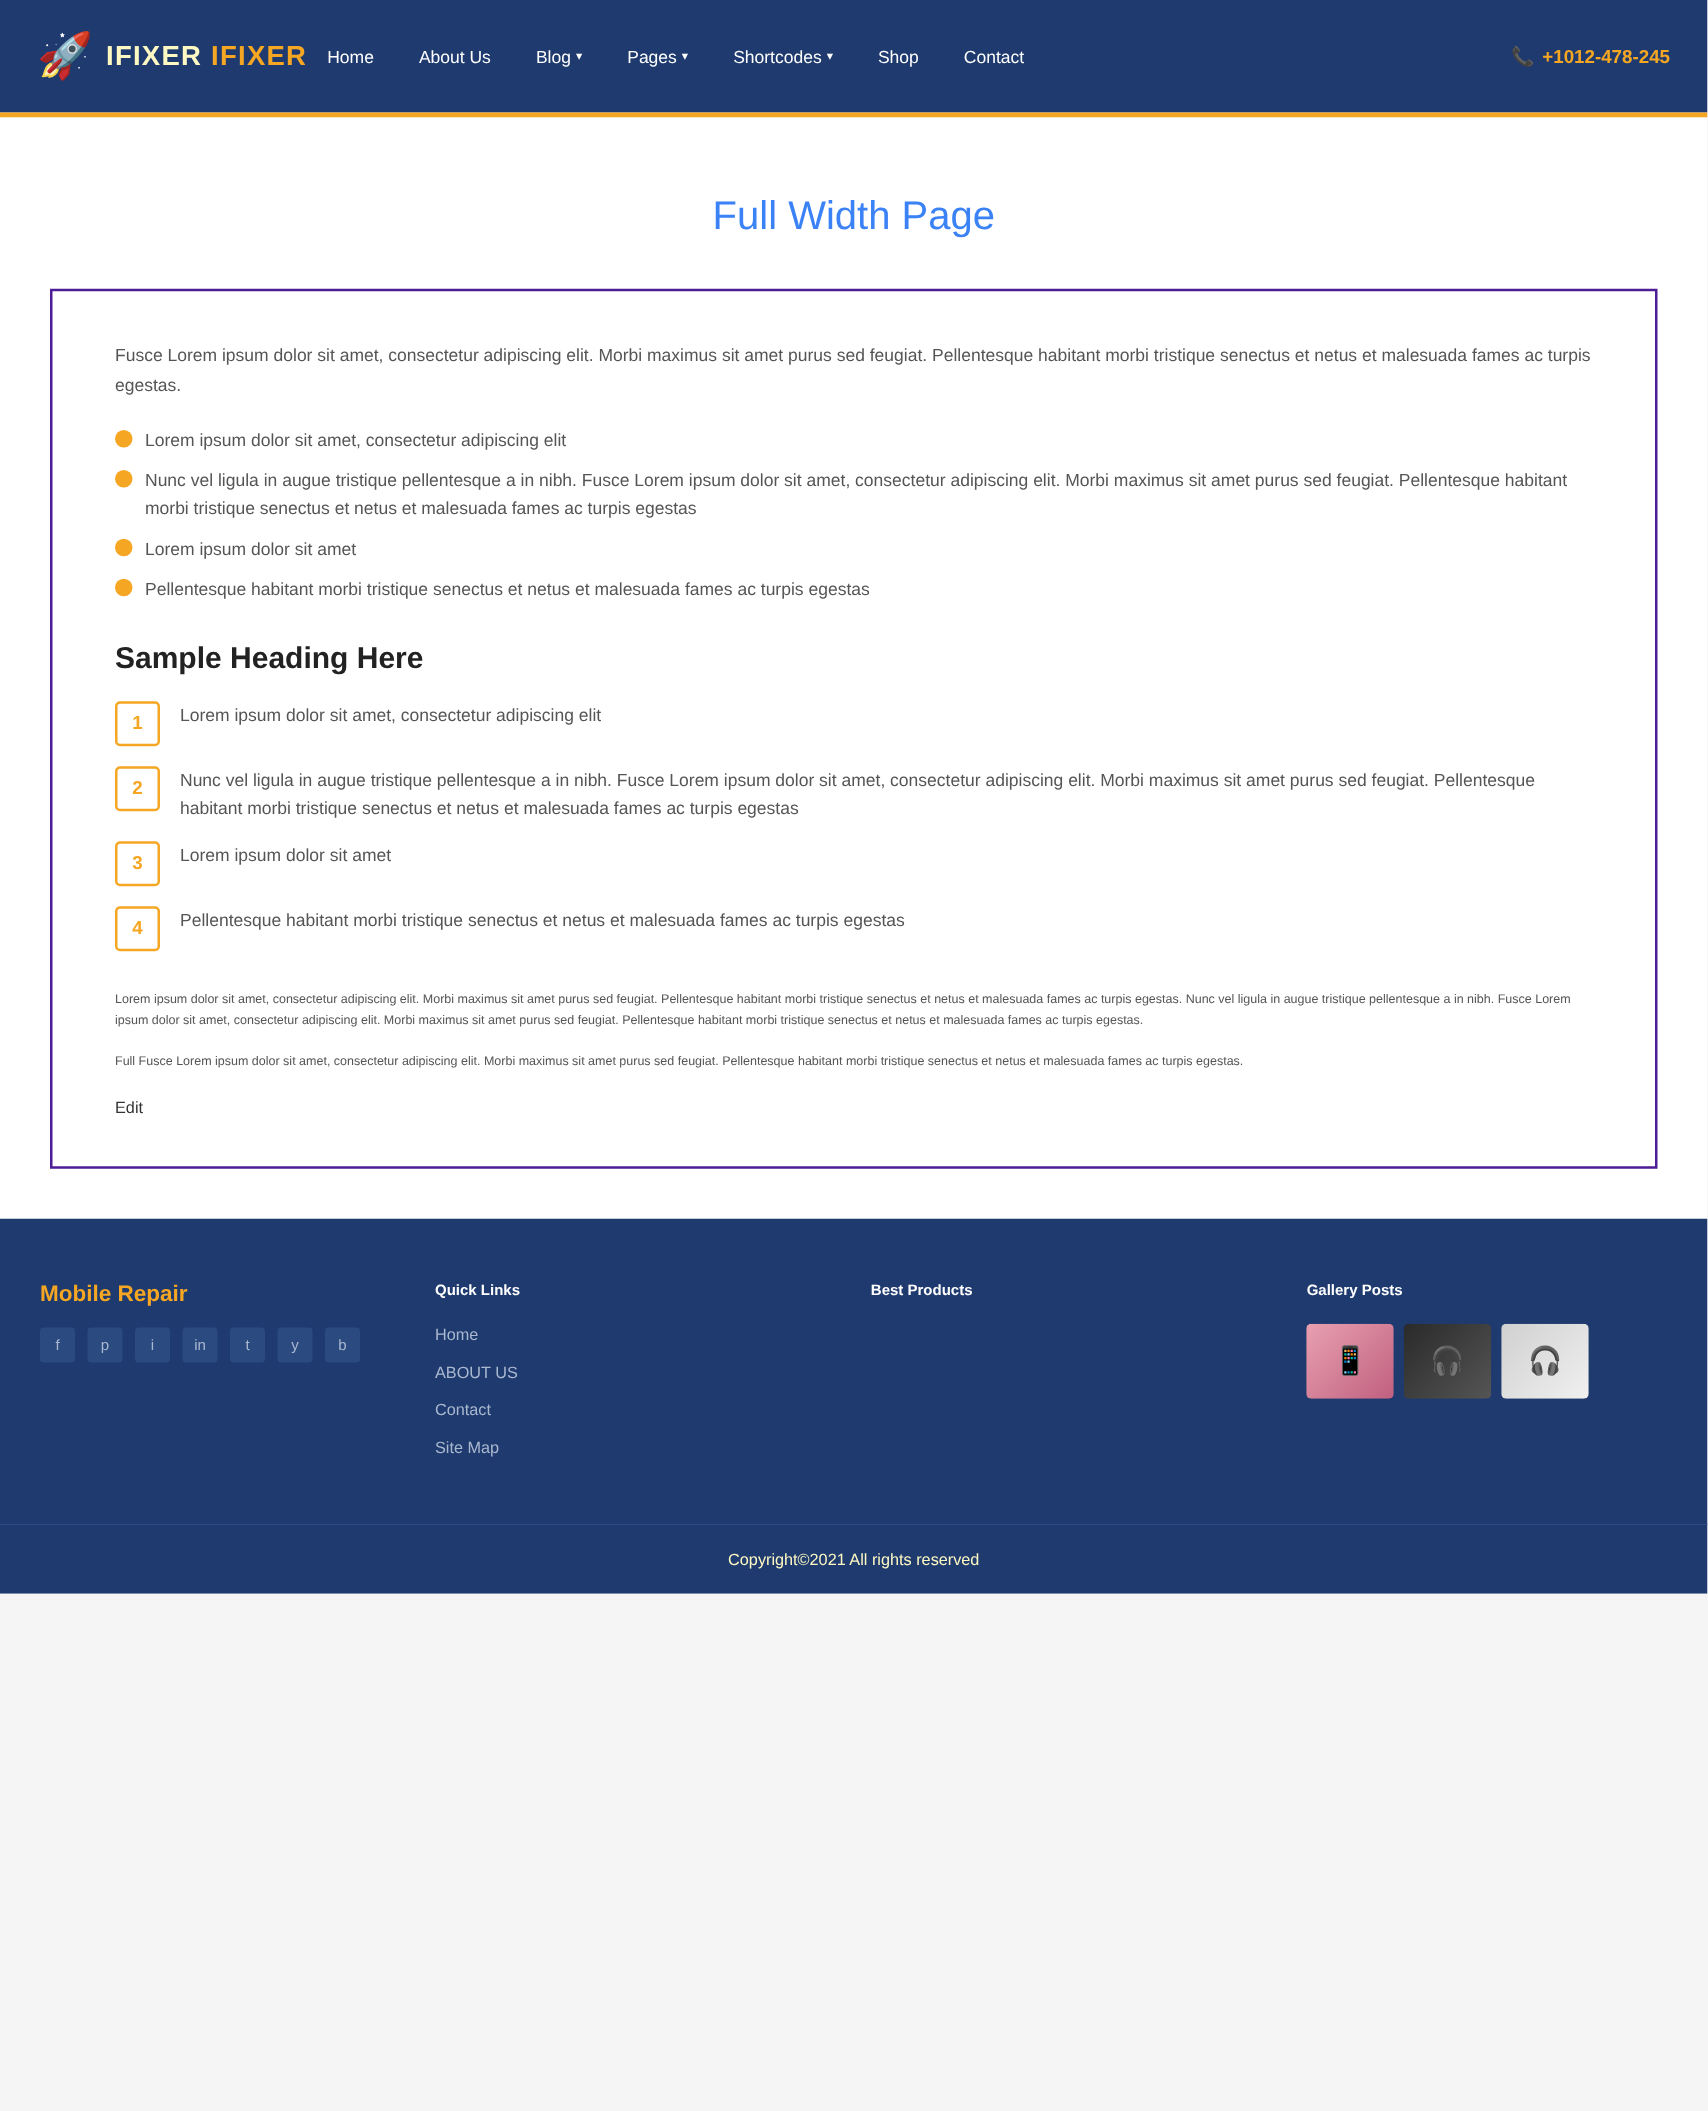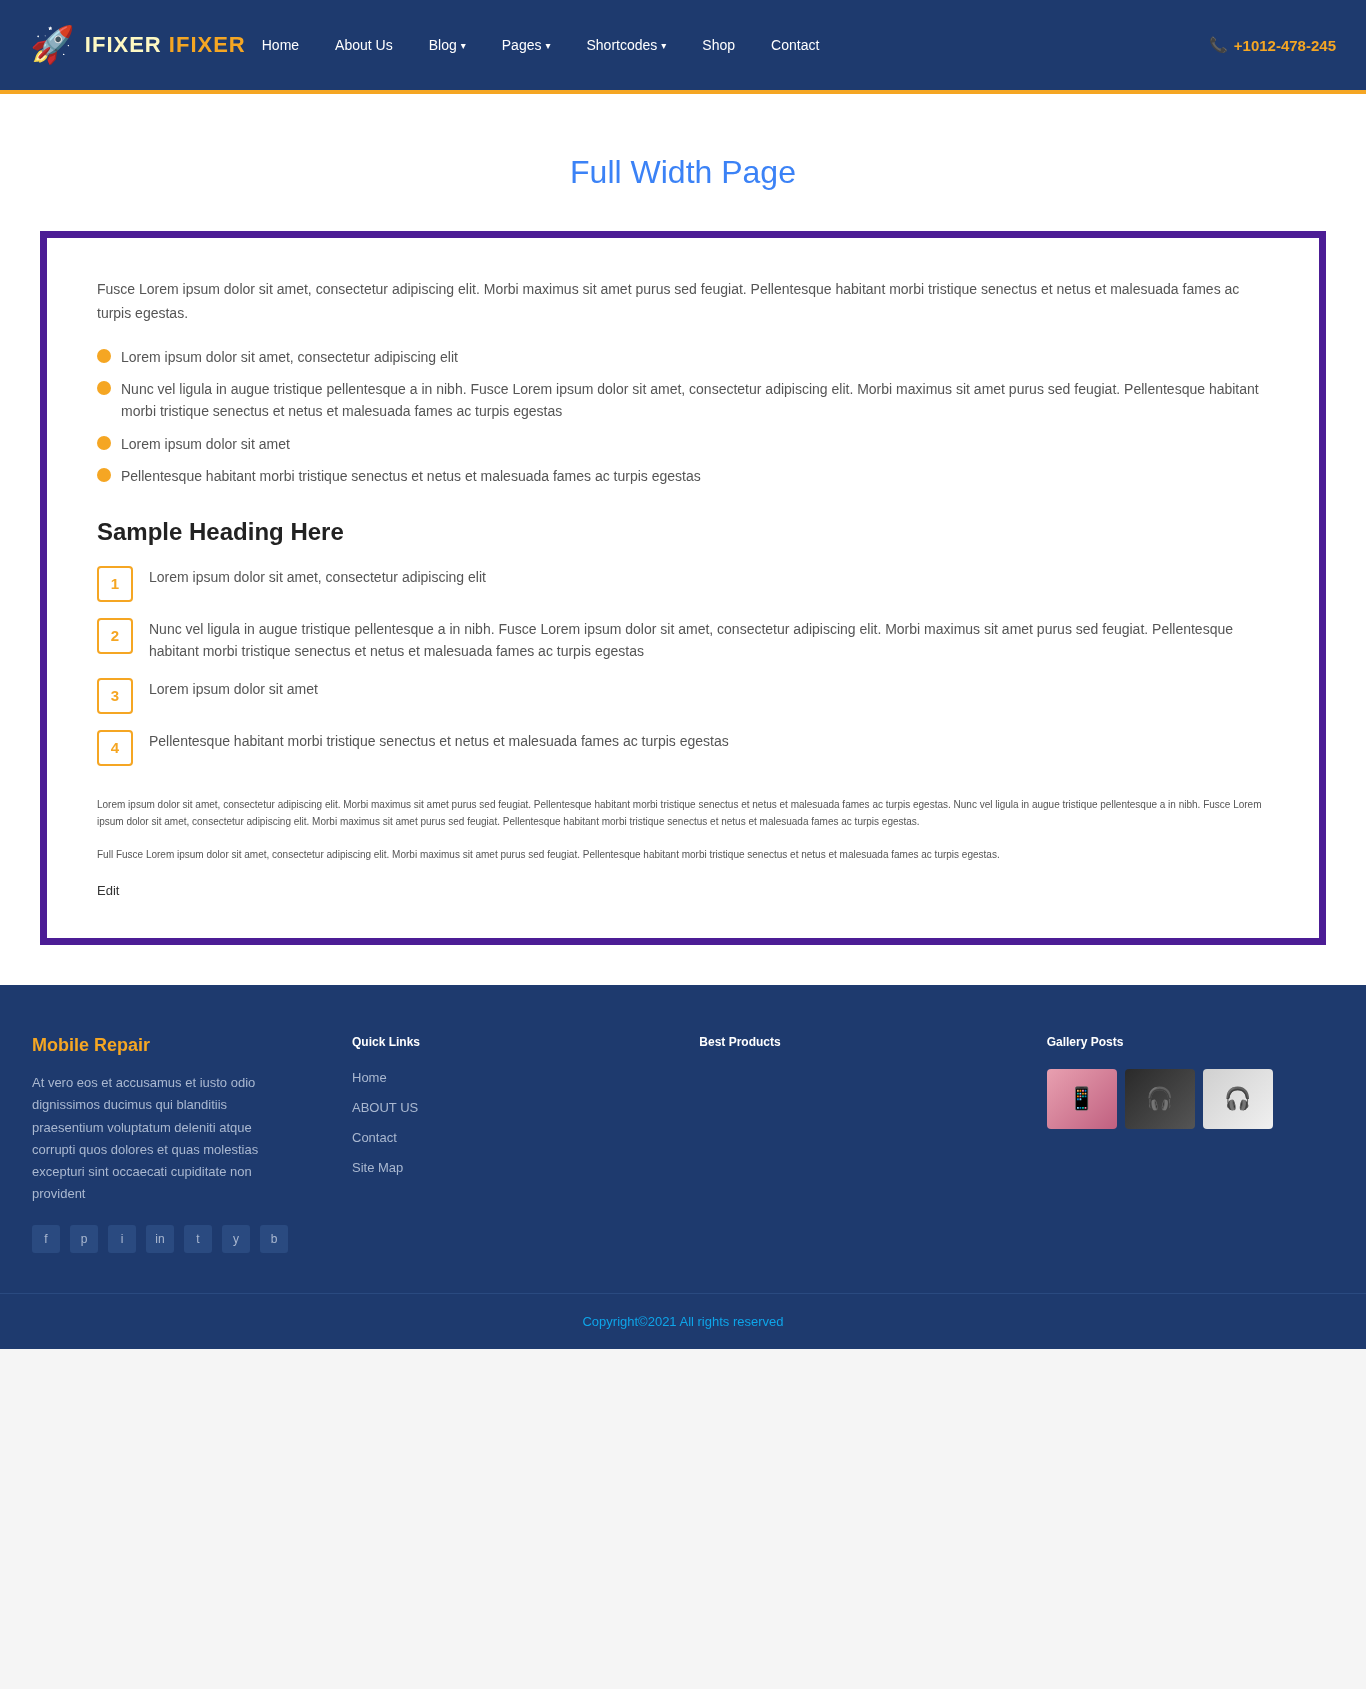--- a/index.html
+++ b/index.html
@@ -75,21 +75,21 @@
       padding: 60px 0 40px;
     }
     .page-title-section h1 {
       font-size: 32px;
       font-weight: 400;
       color: #3b82f6;
     }
 
     .content-section {
       background: #fff;
-      border: 7px solid #4c1d95;
+      border: 2px solid #4c1d95;
       margin: 0 40px 40px;
       padding: 40px 50px;
     }
 
     .intro-text {
       font-size: 14px;
       line-height: 1.7;
       color: #555;
       margin-bottom: 20px;
     }
@@ -251,21 +251,21 @@
     .thumb-dark { background: linear-gradient(135deg, #2a2a2a, #555); }
     .thumb-white { background: linear-gradient(135deg, #d0d0d0, #f0f0f0); }
 
     .footer-bottom {
       border-top: 1px solid #2a4a80;
       padding: 20px 60px;
       text-align: center;
     }
     .footer-bottom p {
       font-size: 13px;
-      color: #0ea5e9;
+      color: #fef9c3;
     }
   </style>
 </head>
 <body>
 
 <header>
   <div class="logo-area">
     <span class="logo-icon">🚀</span>
     <span class="logo-text">
       <span>IFIXER</span><span style="color:#f5a623"> IFIXER</span>
@@ -347,21 +347,20 @@
     <p class="body-text">Lorem ipsum dolor sit amet, consectetur adipiscing elit. Morbi maximus sit amet purus sed feugiat. Pellentesque habitant morbi tristique senectus et netus et malesuada fames ac turpis egestas. Nunc vel ligula in augue tristique pellentesque a in nibh. Fusce Lorem ipsum dolor sit amet, consectetur adipiscing elit. Morbi maximus sit amet purus sed feugiat. Pellentesque habitant morbi tristique senectus et netus et malesuada fames ac turpis egestas.</p>
     <p class="body-text">Full Fusce Lorem ipsum dolor sit amet, consectetur adipiscing elit. Morbi maximus sit amet purus sed feugiat. Pellentesque habitant morbi tristique senectus et netus et malesuada fames ac turpis egestas.</p>
     <a href="#" class="edit-link">Edit</a>
   </div>
 
   <footer>
     <div class="footer-top">
 
       <div class="footer-col-brand">
         <div class="footer-brand-title">Mobile Repair</div>
-        <p class="footer-brand-desc">At vero eos et accusamus et iusto odio dignissimos ducimus qui blanditiis praesentium voluptatum deleniti atque corrupti quos dolores et quas molestias excepturi sint occaecati cupiditate non provident</p>
         <div class="social-icons">
           <div class="social-icon">f</div>
           <div class="social-icon">p</div>
           <div class="social-icon">i</div>
           <div class="social-icon">in</div>
           <div class="social-icon">t</div>
           <div class="social-icon">y</div>
           <div class="social-icon">b</div>
         </div>
       </div>

